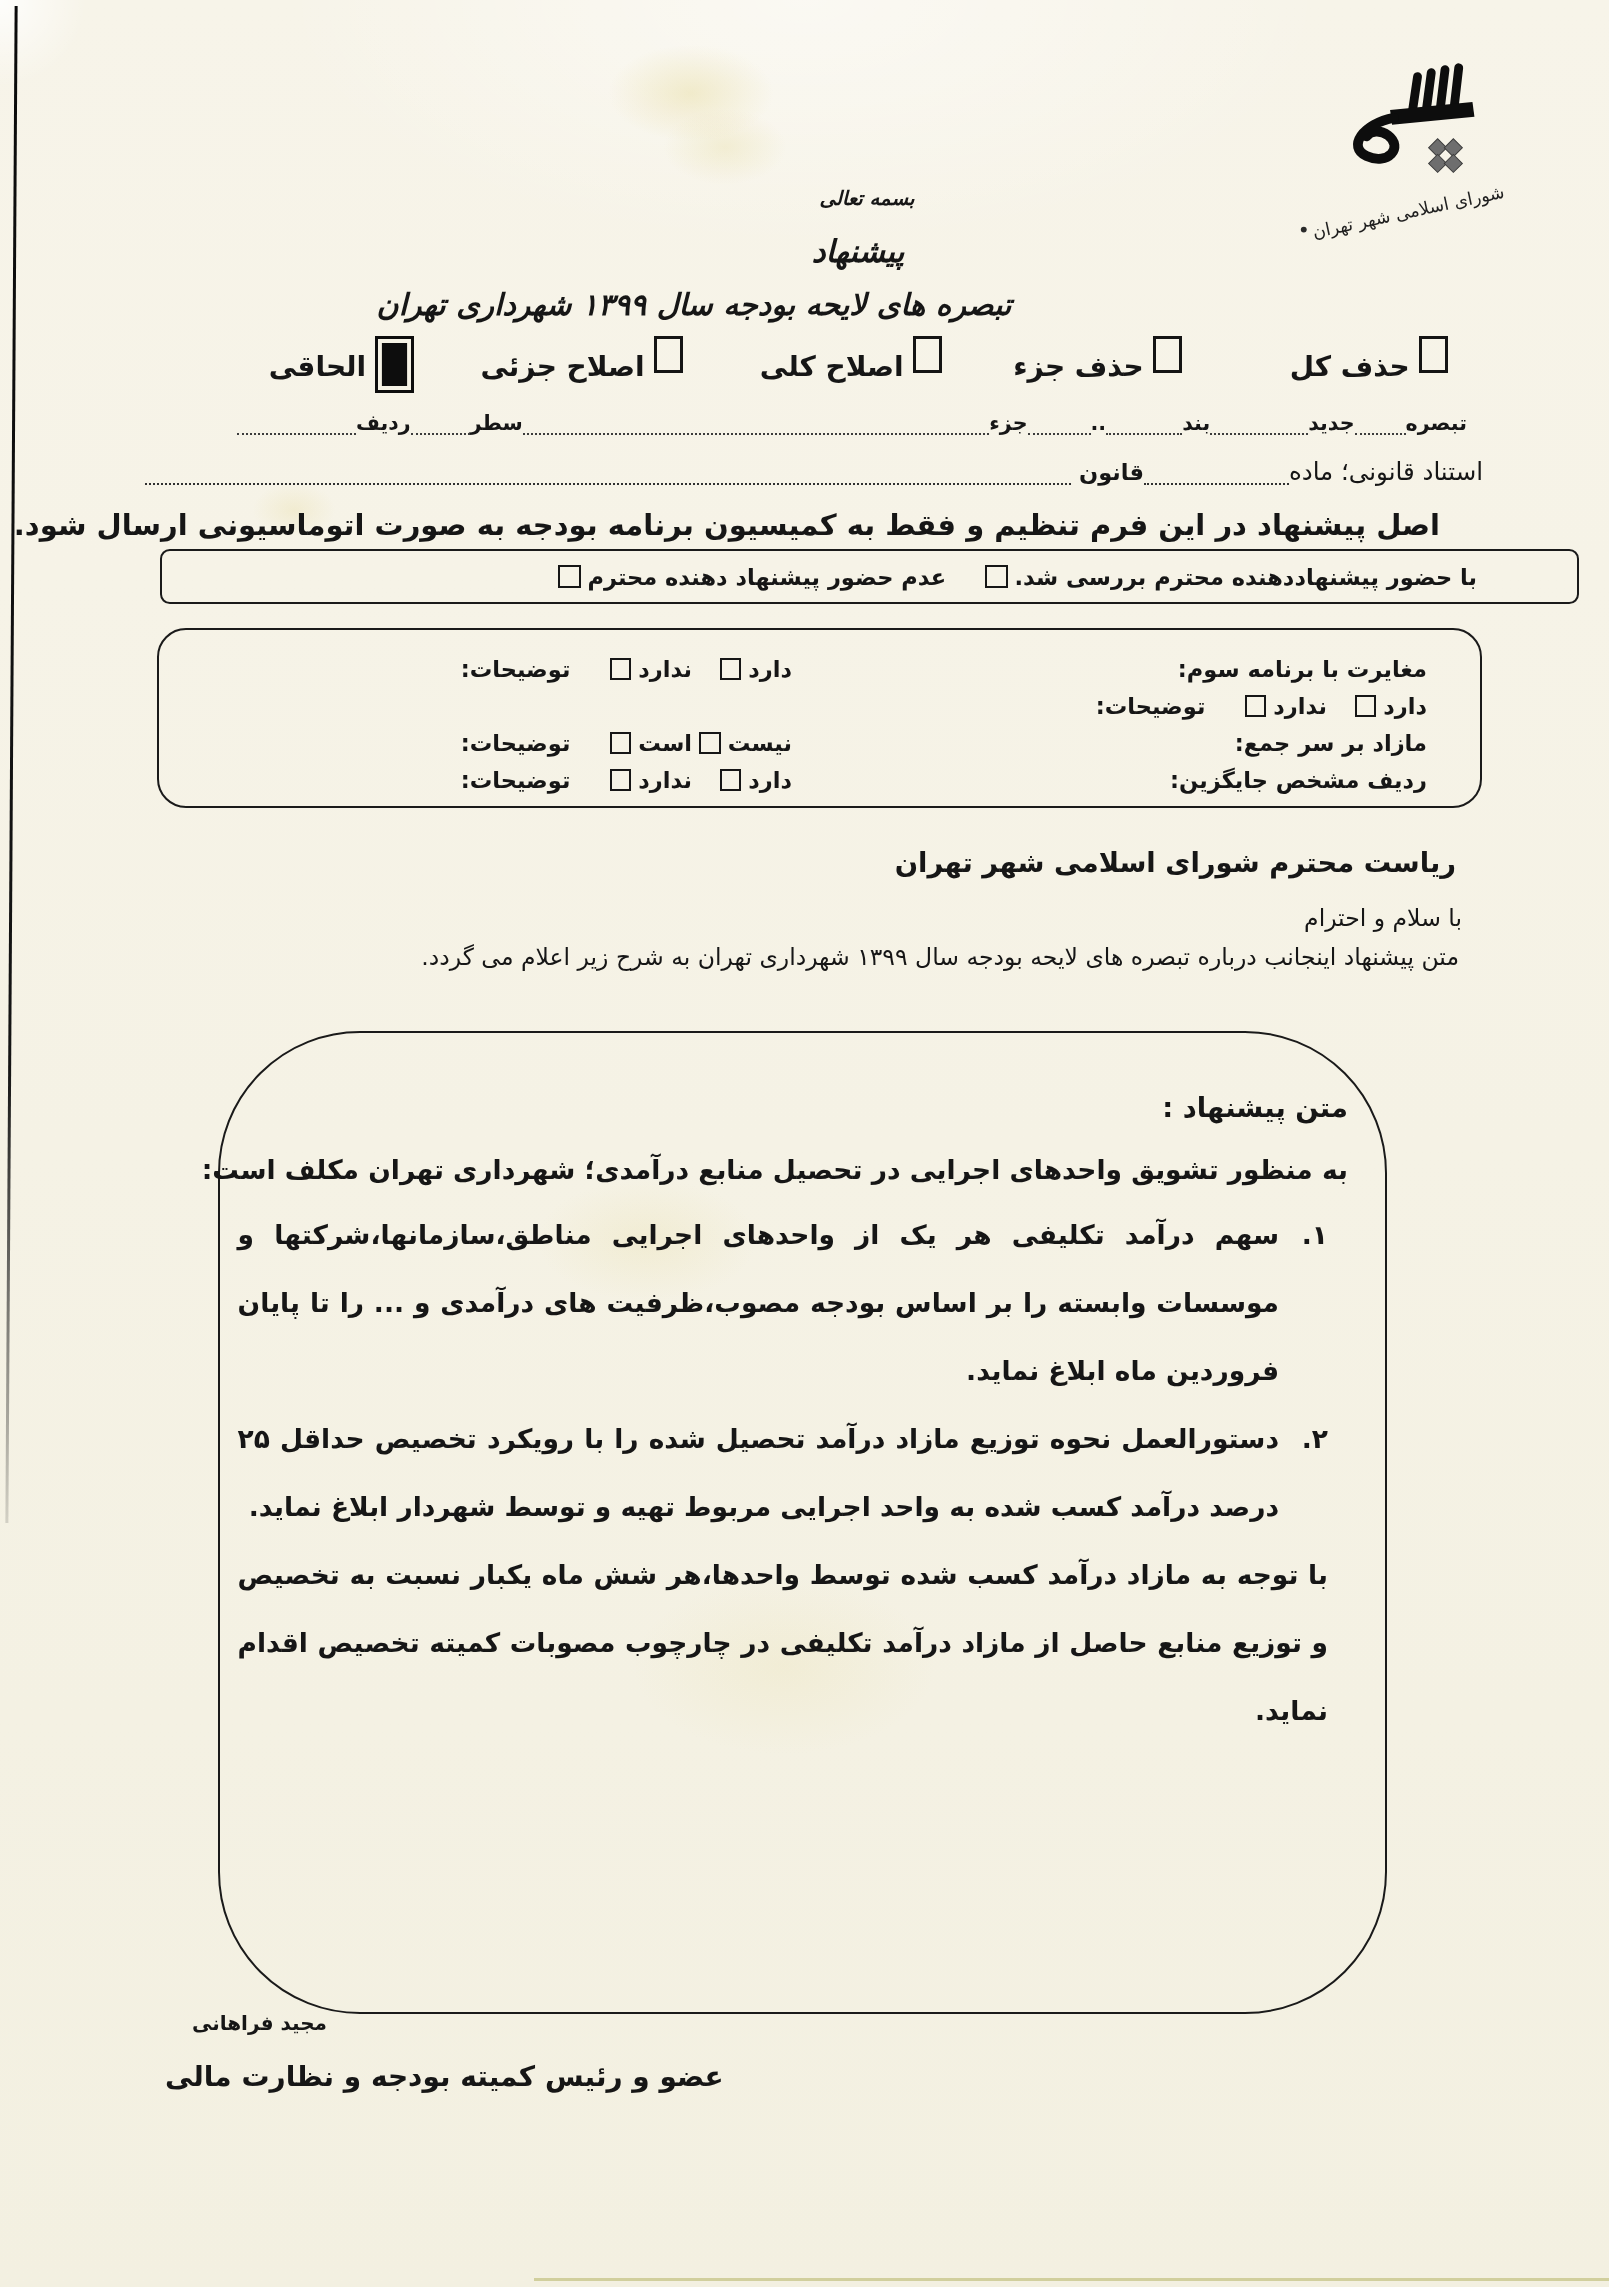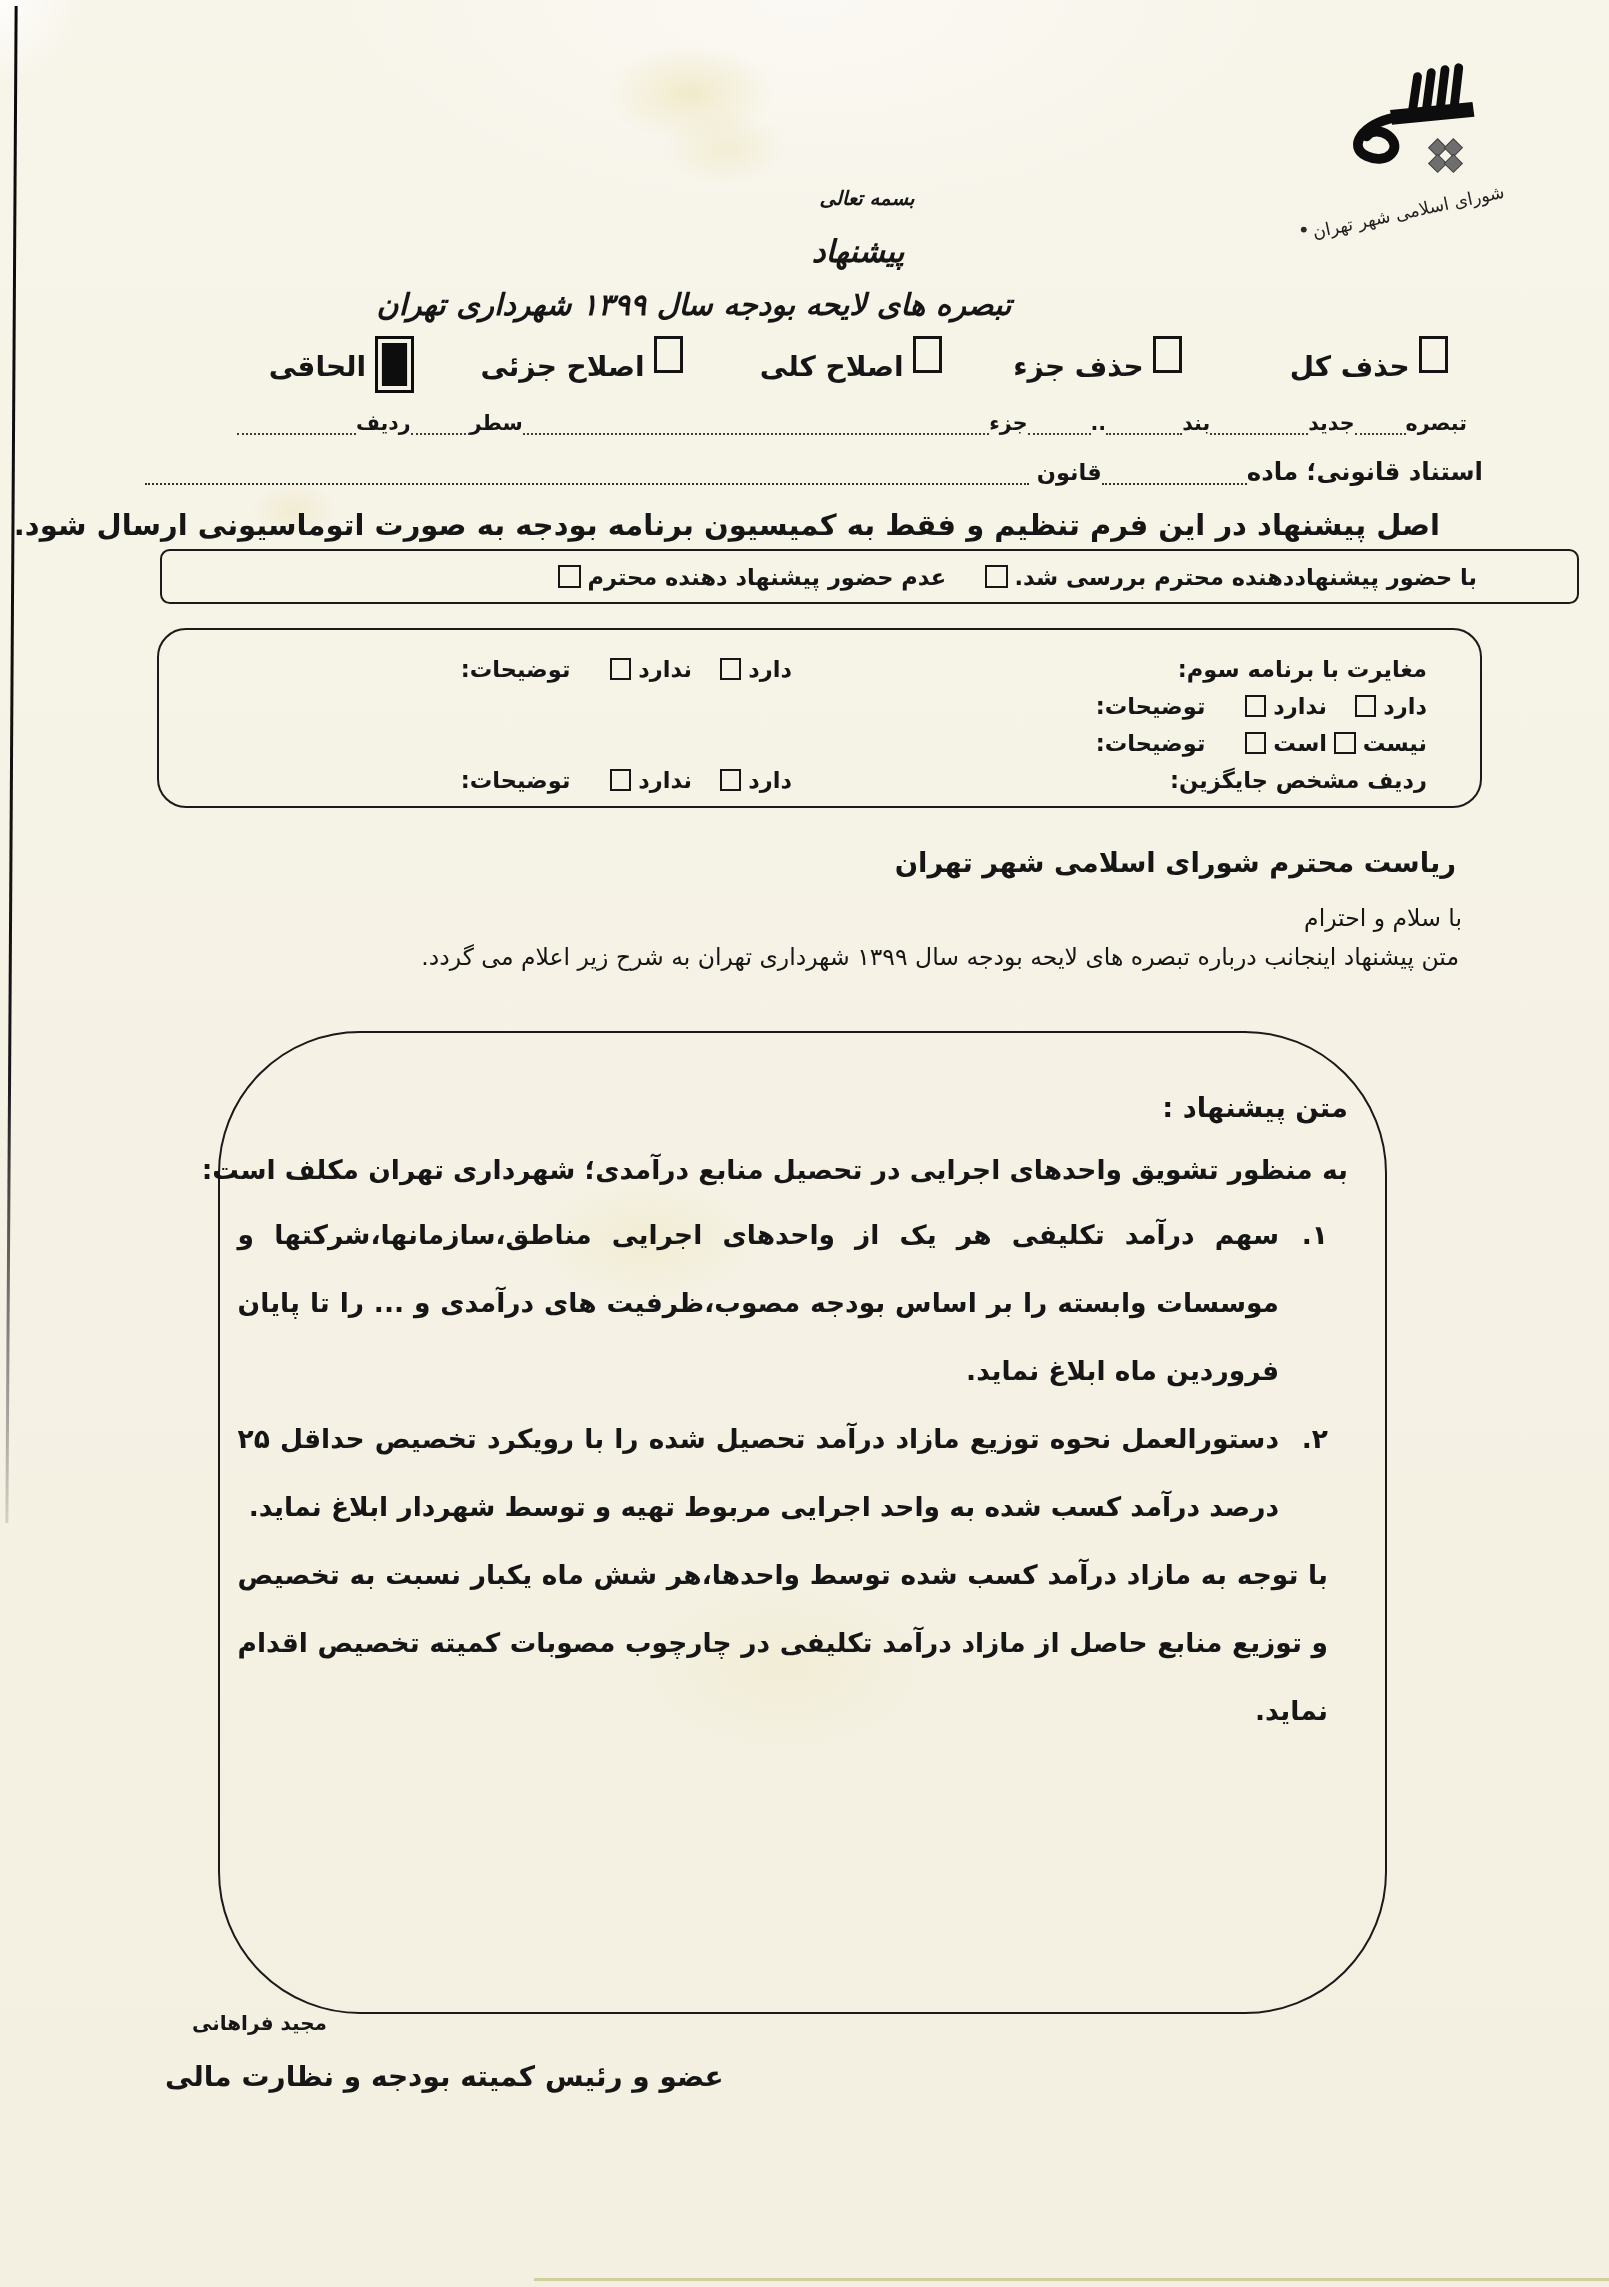--- a/index.html
+++ b/index.html
@@ -68,21 +68,21 @@
     display:flex;direction:rtl;align-items:flex-end;
   }
   #ref-line .flabel{font-size:20.6px;font-weight:bold;line-height:23.5px;white-space:nowrap;}
   #ref-line .fdots{border-bottom:2.5px dotted #3c3c3c;height:9.8px;flex:none;}
 
   
   #legal-line{
     top:452px;right:126px;left:145px;height:33px;
     display:flex;direction:rtl;align-items:flex-end;
   }
-  #legal-line .llabel{font-size:24.5px;font-weight:bold;line-height:27.4px;white-space:nowrap;}
+  #legal-line .llabel{font-size:24.5px;font-weight:normal;line-height:27.4px;white-space:nowrap;}
   #legal-line .llaw{font-size:22.5px;font-weight:bold;line-height:26.5px;white-space:nowrap;padding-left:7.8px;}
   #legal-line .ldots{border-bottom:2.9px dotted #303030;height:11.8px;}
 
   #automation-note{top:508px;right:169px;font-size:29px;font-weight:bold;white-space:nowrap;}
 
   
   #presence-box{
     top:549px;left:160px;width:1315px;height:51px;
     border:2.9px solid #1a1a1a;border-radius:9.8px;
     display:flex;direction:rtl;align-items:center;
@@ -236,20 +236,21 @@
           <span>دارد</span>
           <span class="c-sq"></span>
         </span>
       <span class="c-opt">
           <span>ندارد</span>
           <span class="c-sq"></span>
         </span>
       <span class="c-notes">توضیحات:</span>
     </div>
     <div class="c-row">
+      <span class="c-label">مازاد بر سر جمع:</span>
       <span class="c-opt">
           <span>نیست</span>
           <span class="c-sq"></span>
         </span>
       <span class="c-opt">
           <span>است</span>
           <span class="c-sq"></span>
         </span>
       <span class="c-notes">توضیحات:</span>
     </div>

